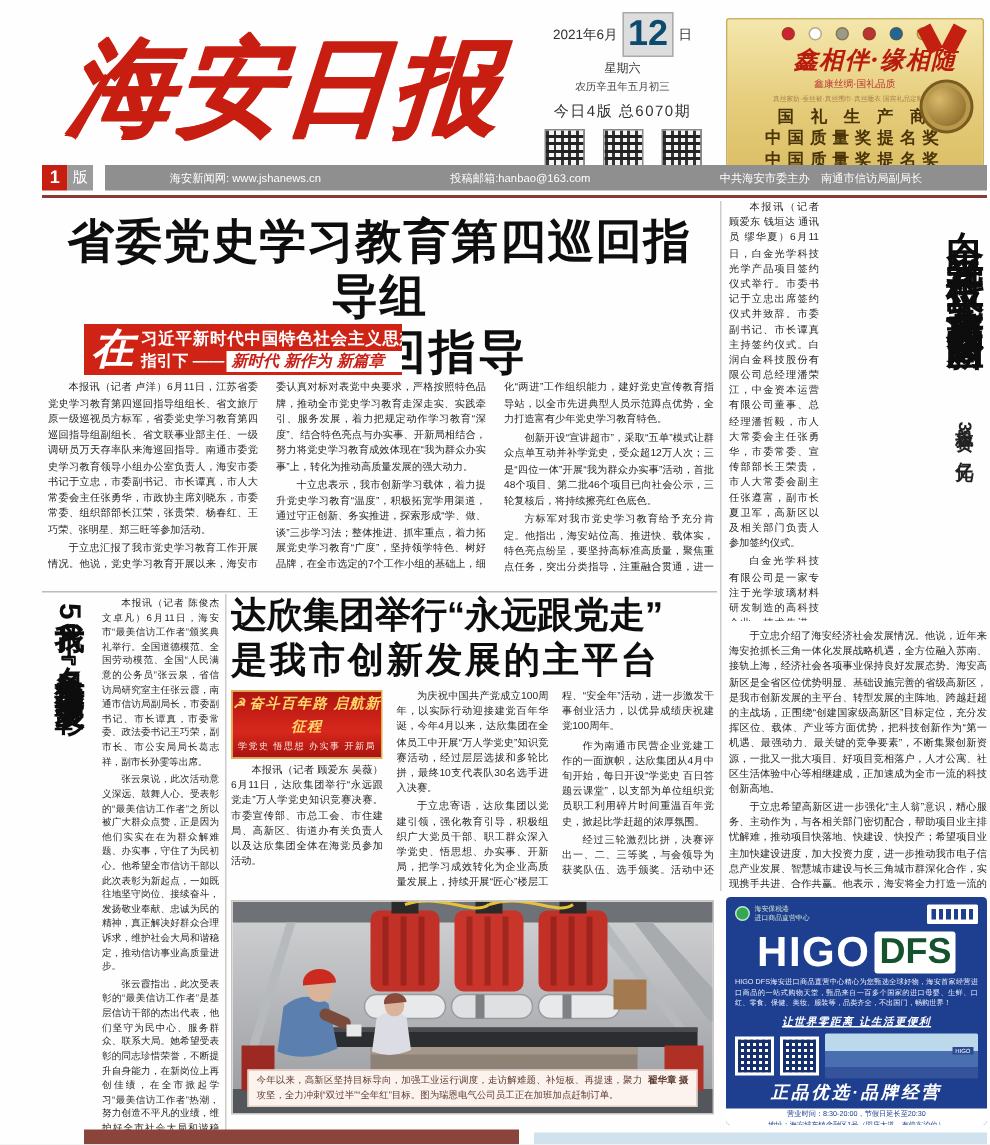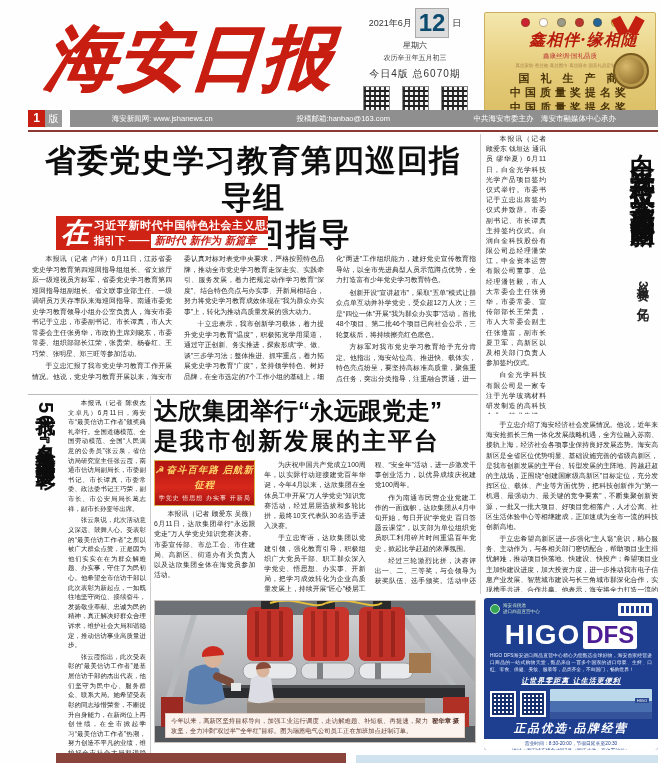--- a/index.html
+++ b/index.html
@@ -141,21 +141,21 @@
     background:#1e3f8f; border-radius:3px; overflow:hidden; color:#fff; padding:5px 6px 0;
   }
   .higo-header { display:flex; justify-content:space-between; align-items:flex-start; height:15px; }
   .higo-logo { display:flex; gap:3px; align-items:center; }
   .higo-logo-circle { width:10px; height:10px; border-radius:50%; background:#35a653; border:1px solid #bfe8c8; }
   .higo-logo-text { font-size:4.6px; line-height:1.3; color:#cfe8d2; }
   .higo-badge { width:34px; height:13px; background:#fff; border-radius:1px; display:flex; align-items:center; justify-content:center; }
   .higo-badge-mark { width:28px; height:7px; background:repeating-linear-gradient(90deg,#1e3f8f 0 3px,#fff 3px 5px); }
   .higo-brand { display:flex; justify-content:center; align-items:center; gap:3px; margin-top:2px; }
   .higo-brand-left { font-size:28px; font-weight:bold; letter-spacing:1px; line-height:30px; }
-  .higo-brand-right { font-size:24px; font-weight:bold; color:#4c1d95; background:#fff; border-radius:2px; padding:0 3px; line-height:28px; }
+  .higo-brand-right { font-size:24px; font-weight:bold; color:#14532d; background:#fff; border-radius:2px; padding:0 3px; line-height:28px; }
   .higo-body { font-size:4.8px; line-height:1.5; text-align:justify; margin-top:2px; color:#eaf0ff; }
   .higo-script {
     text-align:center; font-family:"DejaVu Serif", serif; font-style:italic; font-weight:bold;
     font-size:7px; margin-top:2px; text-decoration:underline; color:#fff; letter-spacing:1px;
   }
   .higo-mid { display:flex; gap:4px; margin-top:3px; align-items:center; }
   .higo-qr {
     width:26px; height:26px; background:
       repeating-linear-gradient(0deg,#16306e 0 2px,transparent 2px 4px),
       repeating-linear-gradient(90deg,#16306e 0 2px,#fff 2px 4px);
@@ -221,21 +221,21 @@
     <div class="gold-medal"></div>
     <div class="gold-ribbon"></div>
   </div>
 
   <div class="info-bar">
     <div class="page-num">1</div>
     <div class="page-ban">版</div>
     <div class="info-strip">
       <span>海安新闻网: www.jshanews.cn</span>
       <span>投稿邮箱:hanbao@163.com</span>
-      <span>中共海安市委主办　海安市融媒体中心承办</span>
+      <span>中共海安市委主办　南通市信访局副局长</span>
     </div>
   </div>
   <div class="rule-maroon"></div>
 
   <div class="main-headline">
     <div class="l1">省委党史学习教育第四巡回指导组</div>
     <div class="l2">来海巡回指导</div>
   </div>
 
   <div class="red-banner">

